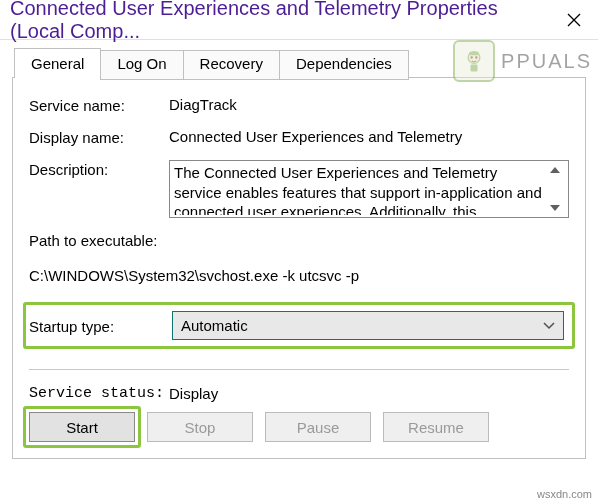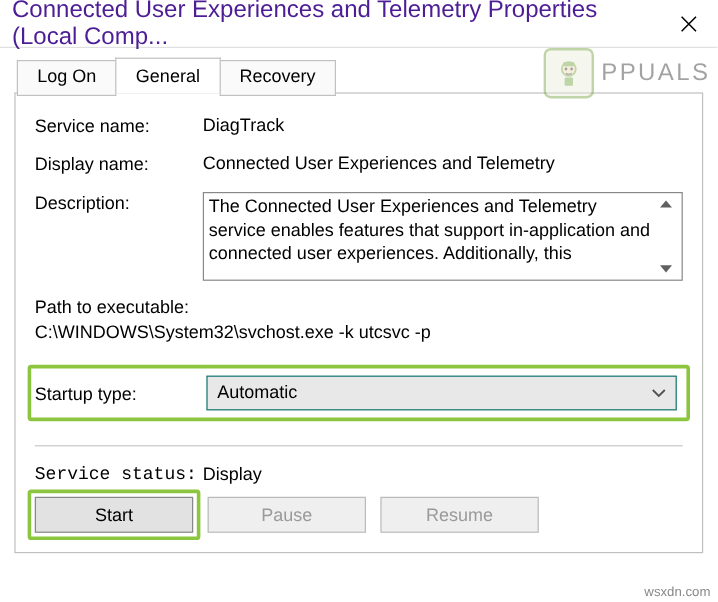--- a/index.html
+++ b/index.html
@@ -79,42 +79,42 @@
       margin-bottom: 14px;
     }
     .label-col {
       width: 140px;
       padding-top: 1px;
     }
     .value-col { flex: 1; }
     .desc-box {
       border: 1px solid #888;
       padding: 2px 4px;
-      height: 74px;
+      height: 58px;
       overflow: hidden;
       position: relative;
       display: flex;
     }
     .desc-text {
       flex: 1;
       font-size: 15px;
       line-height: 1.3;
       overflow: hidden;
     }
     .desc-scroll {
       width: 18px;
       display: flex;
       flex-direction: column;
       justify-content: space-between;
       align-items: center;
       padding: 2px 0;
     }
     .desc-scroll svg { width: 12px; height: 10px; fill: #606060; }
     .path-section { margin-bottom: 18px; }
-    .path-label { margin-bottom: 4px; }
+    .path-label { margin-bottom: 18px; }
     .startup-row {
       display: flex;
       align-items: center;
       border: 3px solid #8cc63e;
       border-radius: 3px;
       padding: 6px 8px 6px 3px;
       margin: 0 -6px 20px -6px;
     }
     .startup-row .label-col { width: 143px; }
     .select {
@@ -147,21 +147,21 @@
     .btn-wrap {
       position: relative;
     }
     .btn-wrap.highlighted {
       border: 3px solid #8cc63e;
       border-radius: 3px;
       margin: -6px;
       padding: 3px;
     }
     .btn {
-      width: 132px;
+      width: 106px;
       height: 30px;
       border: 1px solid #888;
       background: #e2e2e2;
       display: flex;
       align-items: center;
       justify-content: center;
       font-size: 15px;
       cursor: default;
     }
     .btn.disabled {
@@ -223,23 +223,24 @@
         <circle cx="14" cy="9" r="1" fill="#333"></circle>
         <path d="M10 12 Q12 13.5 14 12" stroke="#333" stroke-width="0.8" fill="none"></path>
         <rect x="9" y="15" width="6" height="6" fill="#73a33f" rx="1"></rect>
       </svg>
   </div>
   <span class="watermark-text">PPUALS</span>
 </div>
 
 <div class="dialog-body">
   <div class="tabs">
+    <div class="tab active">General</div>
     <div class="tab inactive">Log On</div>
-    <div class="tab active">General</div>
     <div class="tab inactive">Recovery</div>
+    <div class="tab inactive">Dependencies</div>
   </div>
 
   <div class="tab-panel">
 
     <div class="row">
       <div class="label-col">Service name:</div>
       <div class="value-col">DiagTrack</div>
     </div>
 
     <div class="row">
@@ -283,20 +284,21 @@
 
     <div class="status-row">
       <div class="label-col">Service status:</div>
       <div>Display</div>
     </div>
 
     <div class="btn-row">
       <div class="btn-wrap highlighted">
         <div class="btn">Start</div>
       </div>
+      <div class="btn disabled">Stop</div>
       <div class="btn disabled">Pause</div>
       <div class="btn disabled">Resume</div>
     </div>
 
   </div>
 </div>
 
 <div class="siteref">wsxdn.com</div>
 
 </body></html>

